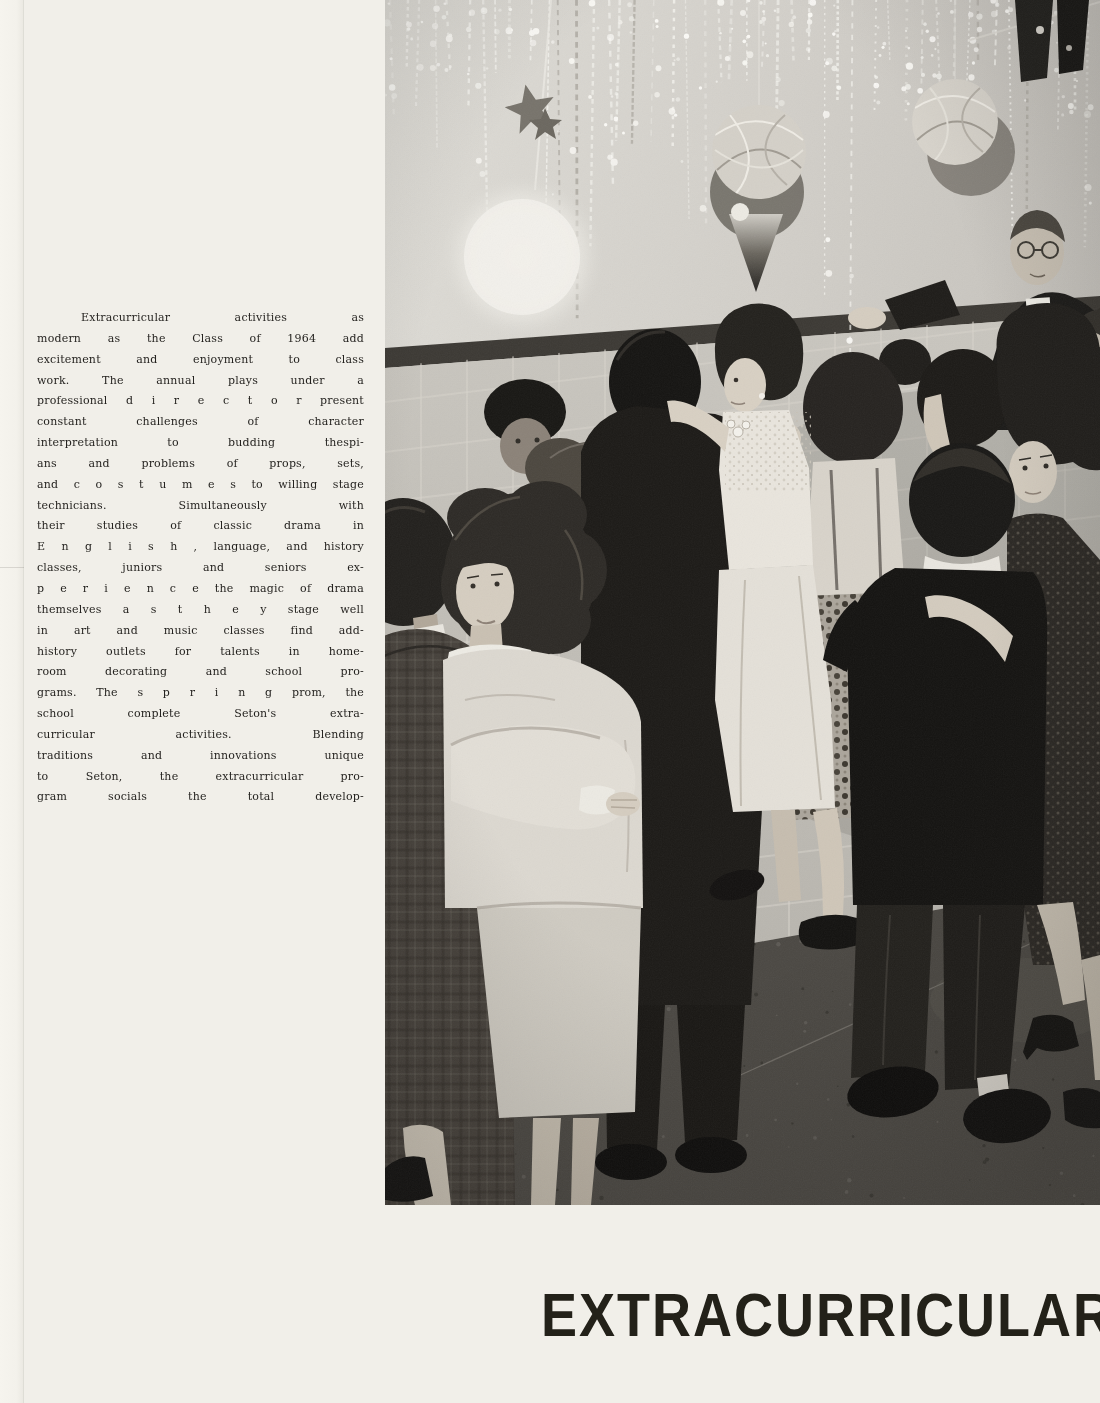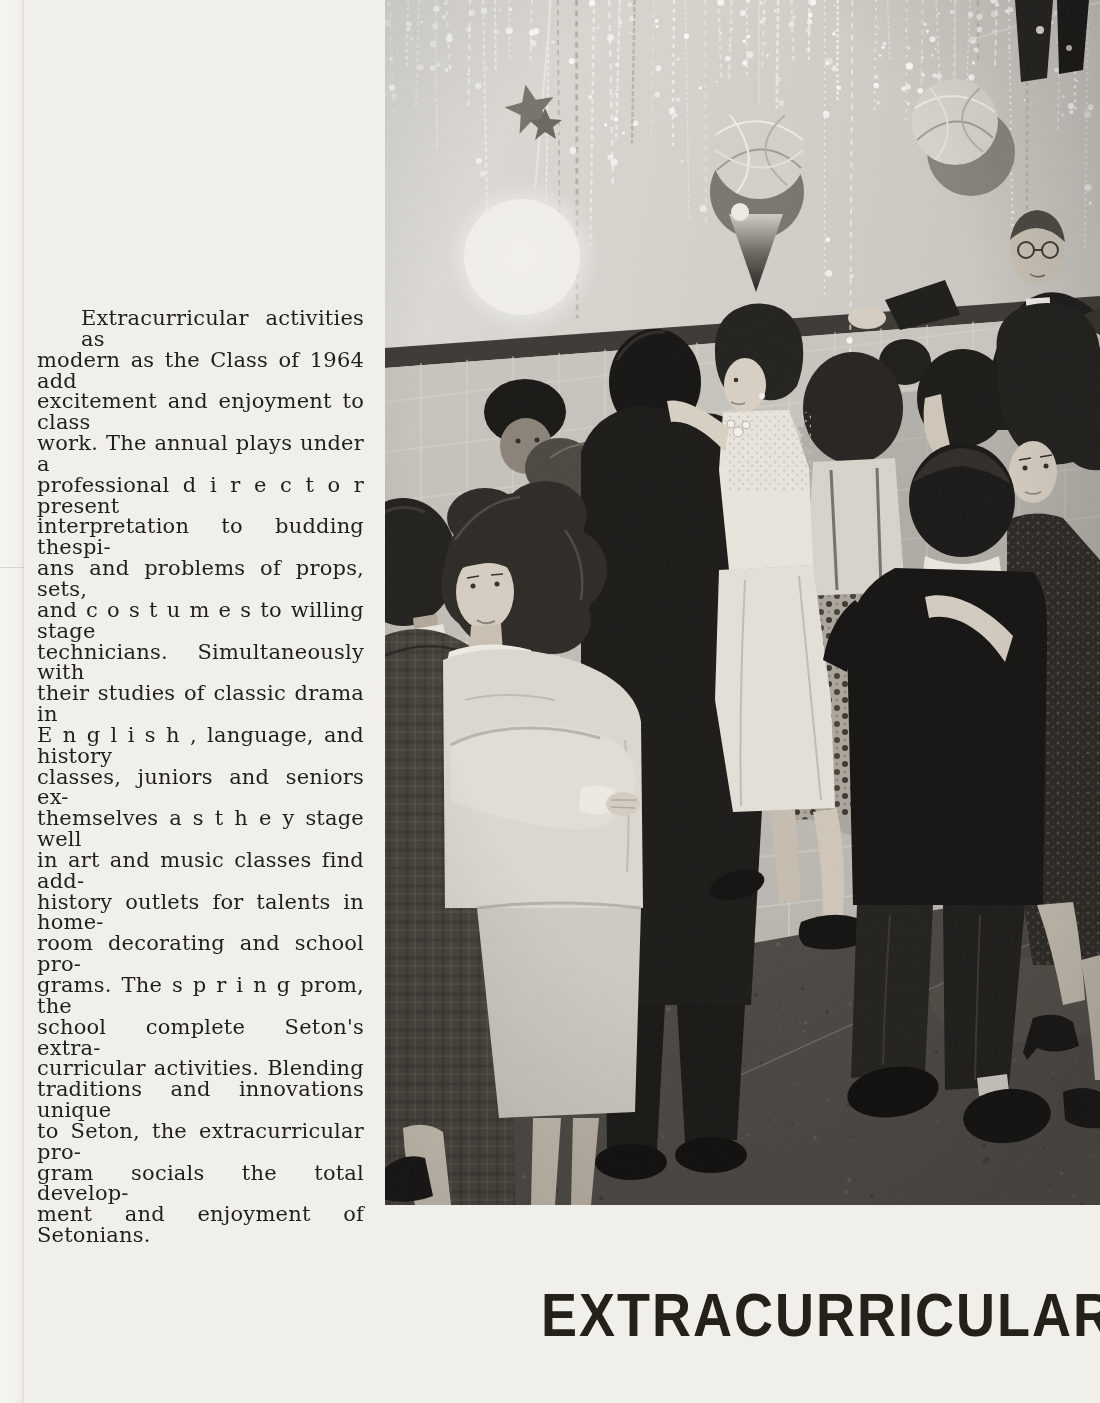--- a/index.html
+++ b/index.html
@@ -5,21 +5,21 @@
   html,body{margin:0;padding:0;}
   body{width:1100px;height:1403px;position:relative;background:#f1efe9;
        font-family:"DejaVu Serif","Liberation Serif",serif;overflow:hidden;}
   .page{position:absolute;inset:0;}
   .gutter{position:absolute;left:0;top:0;width:24px;height:1403px;
           background:linear-gradient(90deg,#f6f4ee 0%,#f3f1eb 70%,#ebe9e2 96%,#f1efe9 100%);}
   .gutter-line{position:absolute;left:23px;top:0;width:1px;height:1403px;background:rgba(90,85,75,.10);}
   .scratch{position:absolute;left:0;top:567px;width:24px;height:1px;background:rgba(90,85,75,.18);}
 
   .article{position:absolute;left:37px;top:308px;width:327px;color:#211f1c;
-           font-size:21px;line-height:20.85px;letter-spacing:.2px;}
+           font-size:11px;line-height:20.85px;letter-spacing:.2px;}
   .article .tline{text-align:justify;text-align-last:justify;white-space:normal;}
   .article .tline:first-child{padding-left:44px;}
 
   .photo{position:absolute;left:385px;top:0;width:715px;height:1205px;background:#cfccc6;}
   .photo svg{display:block;width:100%;height:100%;}
 
   .chapter-title{position:absolute;left:541px;top:1284px;color:#232119;
         font-family:"Liberation Sans","DejaVu Sans",sans-serif;font-weight:700;
         font-size:54px;letter-spacing:2px;line-height:1;transform:scaleY(1.12);transform-origin:top left;}
 </style>
@@ -30,38 +30,39 @@
   <div class="gutter"></div>
   <div class="gutter-line"></div>
   <div class="scratch"></div>
 
   <div class="article">
       <div class="tline">Extracurricular activities as</div>
       <div class="tline">modern as the Class of 1964 add</div>
       <div class="tline">excitement and enjoyment to class</div>
       <div class="tline">work. The annual plays under a</div>
       <div class="tline">professional d i r e c t o r present</div>
+      <div class="tline">constant challenges of character</div>
       <div class="tline">interpretation to budding thespi-</div>
       <div class="tline">ans and problems of props, sets,</div>
       <div class="tline">and c o s t u m e s to willing stage</div>
       <div class="tline">technicians. Simultaneously with</div>
       <div class="tline">their studies of classic drama in</div>
       <div class="tline">E n g l i s h , language, and history</div>
       <div class="tline">classes, juniors and seniors ex-</div>
+      <div class="tline">p e r i e n c e the magic of drama</div>
       <div class="tline">themselves a s t h e y stage well</div>
       <div class="tline">in art and music classes find add-</div>
       <div class="tline">history outlets for talents in home-</div>
       <div class="tline">room decorating and school pro-</div>
       <div class="tline">grams. The s p r i n g prom, the</div>
       <div class="tline">school complete Seton's extra-</div>
       <div class="tline">curricular activities. Blending</div>
       <div class="tline">traditions and innovations unique</div>
       <div class="tline">to Seton, the extracurricular pro-</div>
       <div class="tline">gram socials the total develop-</div>
-      <div class="tline">ment and enjoyment of Setonians.</div>
     </div>
 
   <div class="photo" role="img" aria-label="Black-and-white photograph of a school dance: couples in suits and dresses dance on a dark terrazzo floor before a tiled wall hung with tinsel streamers, a star, yarn-ball ornaments, a glowing paper lantern and a cone wall sconce; a priest chaperone with glasses stands at the upper right.">
     <svg id="photo-svg" viewBox="0 0 715 1205" preserveAspectRatio="none">
       <defs>
         <linearGradient id="wallGrad" x1="0" y1="0" x2="1" y2="0.25">
           <stop offset="0" stop-color="#dedcd6"></stop>
             <stop offset="0.55" stop-color="#d2cfc9"></stop>
             <stop offset="1" stop-color="#c5c2bc"></stop>
         </linearGradient>

